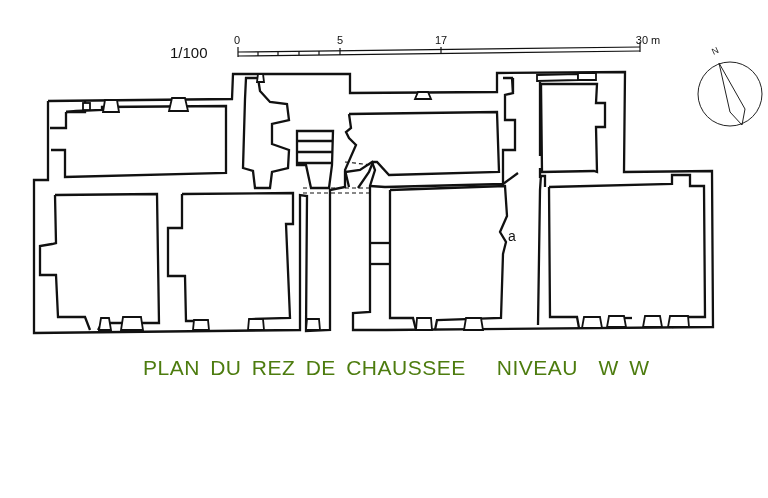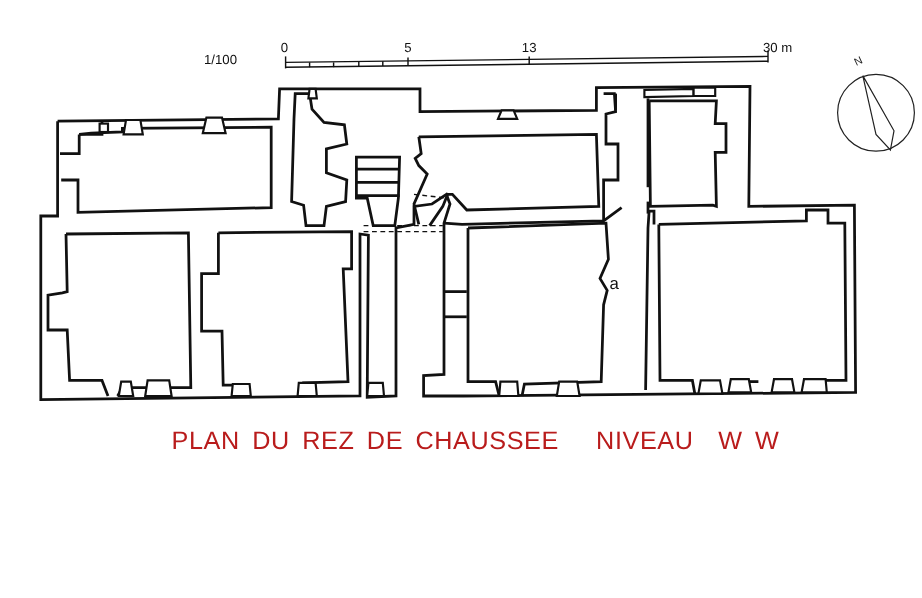--- a/index.html
+++ b/index.html
@@ -1,33 +1,33 @@
 <!DOCTYPE html>
 <html><head>
 <meta charset="utf-8">
 <style>
   html, body { margin: 0; padding: 0; background: #ffffff; }
   body { width: 768px; height: 498px; position: relative; overflow: hidden; font-family: "Liberation Sans", sans-serif; }
   .sheet { position: absolute; left: 0; top: 0; width: 768px; height: 498px; }
   svg { position: absolute; left: 0; top: 0; }
-  .scale-label { position: absolute; left: 170px; top: 44px; font-size: 11px; color: #111; }
+  .scale-label { position: absolute; left: 170px; top: 44px; font-size: 15px; color: #111; }
   .tick-label { position: absolute; top: 34px; font-size: 11px; color: #111; transform: translateX(-50%); }
   .north-label { position: absolute; left: 712px; top: 46px; font-size: 9px; color: #222; transform: rotate(-25deg); }
   .room-mark { position: absolute; left: 508px; top: 228px; font-size: 14px; color: #111; }
-  .title { position: absolute; left: 143px; top: 356px; font-size: 21px; letter-spacing: 0.5px; color: #b91c1c; white-space: pre; word-spacing: 4px; }
+  .title { position: absolute; left: 143px; top: 356px; font-size: 21px; letter-spacing: 0.5px; color: #4d7c0f; white-space: pre; word-spacing: 4px; }
 </style>
 </head>
 <body>
 
 <div class="sheet">
 
   <span class="scale-label">1/100</span>
   <span class="tick-label" style="left:237px">0</span>
   <span class="tick-label" style="left:340px">5</span>
-  <span class="tick-label" style="left:441px">13</span>
+  <span class="tick-label" style="left:441px">17</span>
   <span class="tick-label" style="left:648px">30 m</span>
 
   <svg width="768" height="498" viewBox="0 0 768 498">
 
     <g stroke="#111" stroke-width="1.2" fill="none">
       <line x1="238" y1="52" x2="640" y2="47"></line>
       <line x1="238" y1="56" x2="640" y2="51"></line>
       <line x1="238" y1="47" x2="238" y2="57"></line>
       <line x1="258" y1="52" x2="258" y2="56"></line>
       <line x1="278" y1="52" x2="278" y2="56"></line>

